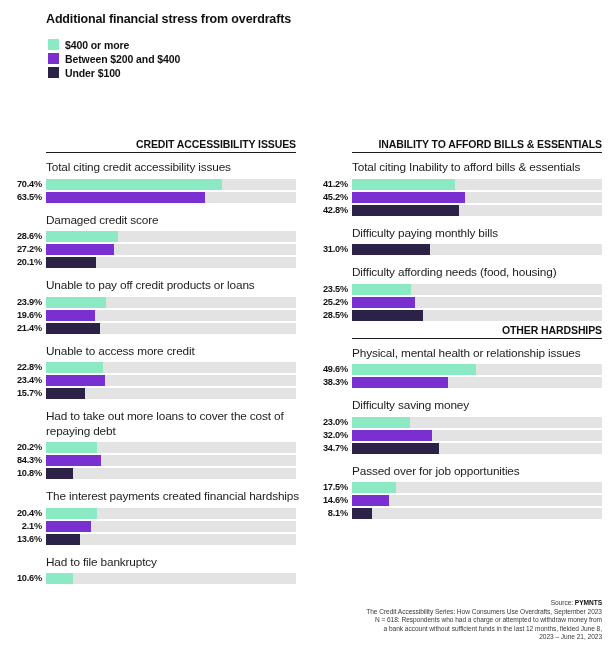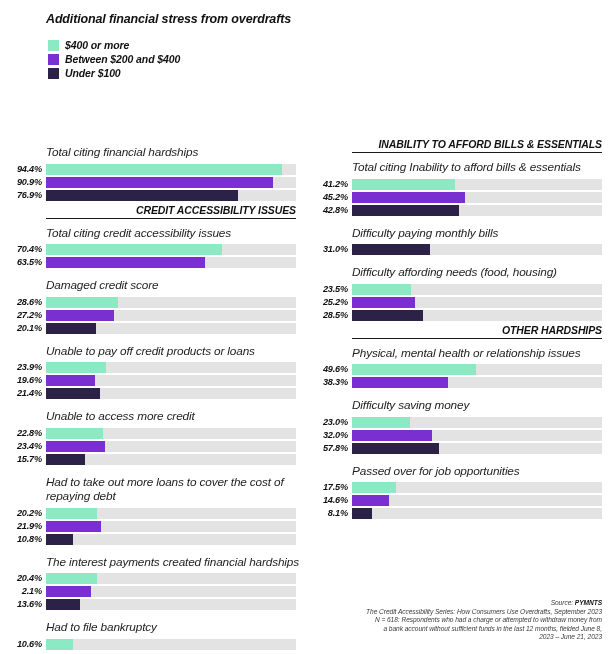--- a/index.html
+++ b/index.html
@@ -3,35 +3,35 @@
 <meta charset="utf-8">
 <style>
   * { box-sizing: border-box; margin: 0; padding: 0; }
   html, body {
     width: 614px; height: 654px;
     background: #ffffff;
     font-family: "Liberation Sans", sans-serif;
     color: #1a1a1a;
     overflow: hidden;
   }
-  .page { position: relative; width: 614px; height: 654px; padding: 12px 12px 0 46px; font-style: italic; }
+  .page { position: relative; width: 614px; height: 654px; padding: 12px 12px 0 46px; }
 
   
   .title {
     font-size: 12.5px; font-weight: bold; color: #111;
     letter-spacing: -0.15px; margin-bottom: 3px;
   }
   .subtitle {
     font-size: 12.5px; font-weight: normal; color: #1d1d1d;
     line-height: 16px; max-width: 552px; letter-spacing: -0.1px;
   }
 
   
   .legend { margin-top: 13px; margin-left: 2px; }
-  .legend-row { display: flex; align-items: flex-end; height: 12px; margin-bottom: 2px; }
+  .legend-row { display: flex; align-items: flex-start; height: 12px; margin-bottom: 2px; }
   .legend-swatch { width: 11px; height: 11px; margin-right: 6px; flex: 0 0 auto; }
   .legend-label { font-size: 10.5px; font-weight: bold; color: #111; letter-spacing: -0.1px; }
 
   
   .columns { position: absolute; left: 0; top: 138px; width: 614px; }
   .col { position: absolute; top: 0; width: 262px; }
   .col-left  { left: 46px; }
   .col-right { left: 352px; }
 
   
@@ -87,43 +87,20 @@
         <span class="legend-label">Between $200 and $400</span>
       </div>
       <div class="legend-row">
         <span class="legend-swatch" style="background: rgb(44, 34, 72);"></span>
         <span class="legend-label">Under $100</span>
       </div>
     </div>
 
   <div class="columns">
     <div class="col col-left">
-        <div class="group">
-          <div class="group-label">Total citing financial hardships</div>
-          <div class="bars">
-            <div class="bar-row">
-              <div class="bar-value">94.4%</div>
-              <div class="bar-track" style="background: rgb(227, 227, 227);">
-                <div class="bar-fill" style="width: 236px; background: rgb(139, 233, 196);"></div>
-              </div>
-            </div>
-            <div class="bar-row">
-              <div class="bar-value">90.9%</div>
-              <div class="bar-track" style="background: rgb(227, 227, 227);">
-                <div class="bar-fill" style="width: 227.25px; background: rgb(122, 47, 208);"></div>
-              </div>
-            </div>
-            <div class="bar-row">
-              <div class="bar-value">76.9%</div>
-              <div class="bar-track" style="background: rgb(227, 227, 227);">
-                <div class="bar-fill" style="width: 192.25px; background: rgb(44, 34, 72);"></div>
-              </div>
-            </div>
-          </div>
-        </div>
         <div class="section-head">CREDIT ACCESSIBILITY ISSUES</div>
         <div class="group">
           <div class="group-label">Total citing credit accessibility issues</div>
           <div class="bars">
             <div class="bar-row">
               <div class="bar-value">70.4%</div>
               <div class="bar-track" style="background: rgb(227, 227, 227);">
                 <div class="bar-fill" style="width: 176px; background: rgb(139, 233, 196);"></div>
               </div>
             </div>
@@ -207,21 +184,21 @@
         <div class="group">
           <div class="group-label">Had to take out more loans to cover the cost of repaying debt</div>
           <div class="bars">
             <div class="bar-row">
               <div class="bar-value">20.2%</div>
               <div class="bar-track" style="background: rgb(227, 227, 227);">
                 <div class="bar-fill" style="width: 50.5px; background: rgb(139, 233, 196);"></div>
               </div>
             </div>
             <div class="bar-row">
-              <div class="bar-value">21.9%</div>
+              <div class="bar-value">84.3%</div>
               <div class="bar-track" style="background: rgb(227, 227, 227);">
                 <div class="bar-fill" style="width: 54.75px; background: rgb(122, 47, 208);"></div>
               </div>
             </div>
             <div class="bar-row">
               <div class="bar-value">10.8%</div>
               <div class="bar-track" style="background: rgb(227, 227, 227);">
                 <div class="bar-fill" style="width: 27px; background: rgb(44, 34, 72);"></div>
               </div>
             </div>
@@ -348,21 +325,21 @@
                 <div class="bar-fill" style="width: 57.5px; background: rgb(139, 233, 196);"></div>
               </div>
             </div>
             <div class="bar-row">
               <div class="bar-value">32.0%</div>
               <div class="bar-track" style="background: rgb(227, 227, 227);">
                 <div class="bar-fill" style="width: 80px; background: rgb(122, 47, 208);"></div>
               </div>
             </div>
             <div class="bar-row">
-              <div class="bar-value">57.8%</div>
+              <div class="bar-value">34.7%</div>
               <div class="bar-track" style="background: rgb(227, 227, 227);">
                 <div class="bar-fill" style="width: 86.75px; background: rgb(44, 34, 72);"></div>
               </div>
             </div>
           </div>
         </div>
         <div class="group">
           <div class="group-label">Passed over for job opportunities</div>
           <div class="bars">
             <div class="bar-row">

